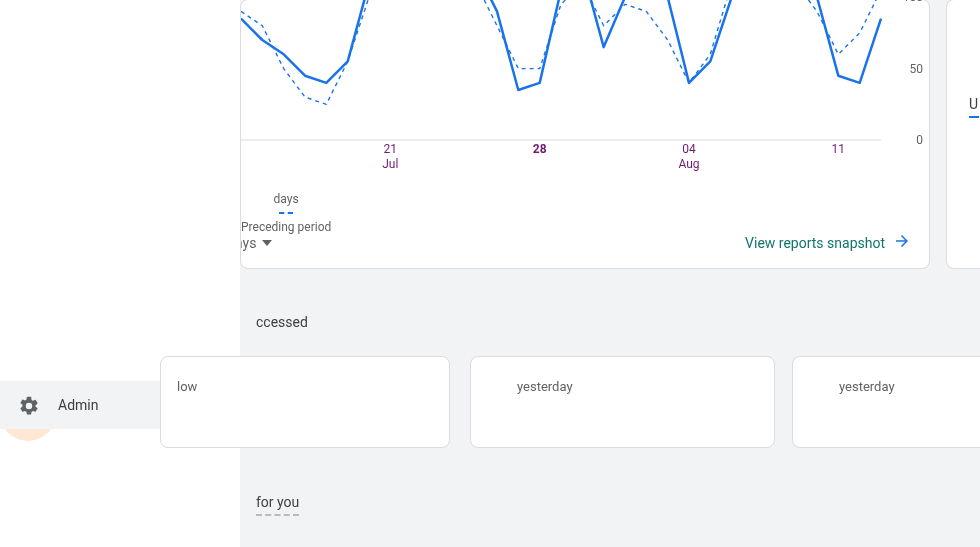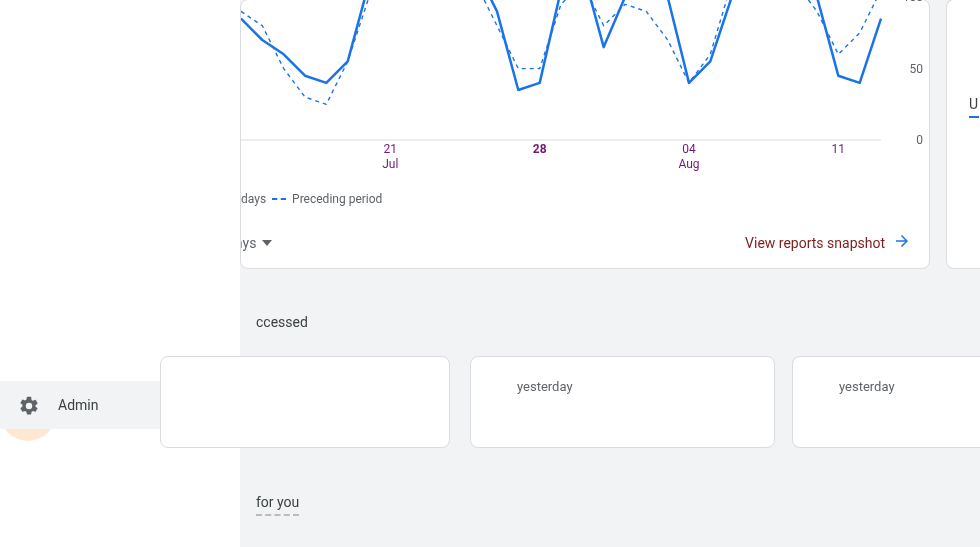--- a/index.html
+++ b/index.html
@@ -13,24 +13,24 @@
 .admin-halo { position: absolute; left: 0; bottom: 10px; width: 56px; height: 56px; border-radius: 50%; background: rgba(255,165,80,0.25); }
 .admin-label { margin-left: 40px; font-size: 14px; color: #3c4043; }
 .gear { position: absolute; left: 18px; bottom: 30px; z-index: 2; }
 
 
 .content { position: absolute; left: 240px; top: 0; right: 0; bottom: 0; background: #f1f3f4; }
 
 
 .chart-card { position: absolute; left: 0; top: -1px; width: 690px; height: 270px; background: #fff; border: 1px solid #dadce0; border-radius: 8px; overflow: hidden; }
 .chart-svg { position: absolute; left: 0; top: -70px; width: 680px; height: 230px; }
-.legend-row { position: absolute; left: 0; top: 192px; font-size: 12px; color: #5f6368; display: flex; align-items: center; gap: 6px; }
+.legend-row { position: absolute; left: 0; top: 192px; font-size: 12px; color: #5f6368; display: flex; align-items: center; gap: 6px; flex-direction: column; }
 .dash-swatch { display:inline-block; width: 14px; height:0; border-top: 2px dashed #1a73e8; }
 .range-row { position: absolute; left: -6px; top: 235px; font-size: 14px; color: #5f6368; display:flex; align-items:center; gap:6px; }
-.link-row { position: absolute; right: 18px; top: 232px; font-size: 14px; color: #7f1d1d; display: flex; align-items: center; gap: 8px; cursor:pointer; }
+.link-row { position: absolute; right: 18px; top: 232px; font-size: 14px; color: #0f766e; display: flex; align-items: center; gap: 8px; cursor:pointer; }
 .y-label { position:absolute; right:6px; font-size:12px; color:#5f6368; text-align:right; }
 .x-label { position:absolute; top:142px; font-size:12px; color:#701a75; text-align:center; line-height:1.25; transform:translateX(-50%); }
 
 
 .right-card { position: absolute; left: 706px; top: -1px; width: 60px; height: 270px; background:#fff; border:1px solid #dadce0; border-radius:8px 0 0 8px; border-right:none; }
 .right-card .clip { position:absolute; left: 22px; top: 96px; font-size:14px; color:#3c4043;}
 .right-card .underline { position:absolute; left:22px; top:116px; width:10px; border-top:2px solid #1a73e8; }
 
 
 .section-h { font-size: 14px; color:#3c4043; font-weight:400;margin-left:16px; }
@@ -113,20 +113,21 @@
     </div>
 
     <div class="right-card">
       <div class="clip">U</div>
       <div class="underline"></div>
     </div>
 
     <div class="section-h section-accessed">ccessed</div>
 
     <div class="r-card rc1">
+      <div class="sub">low</div>
     </div>
 
     <div class="r-card rc2">
       <div class="sub" style="margin-left:30px;">yesterday</div>
     </div>
 
     <div class="r-card rc3">
       <div class="sub" style="margin-left:30px;">yesterday</div>
     </div>
 

